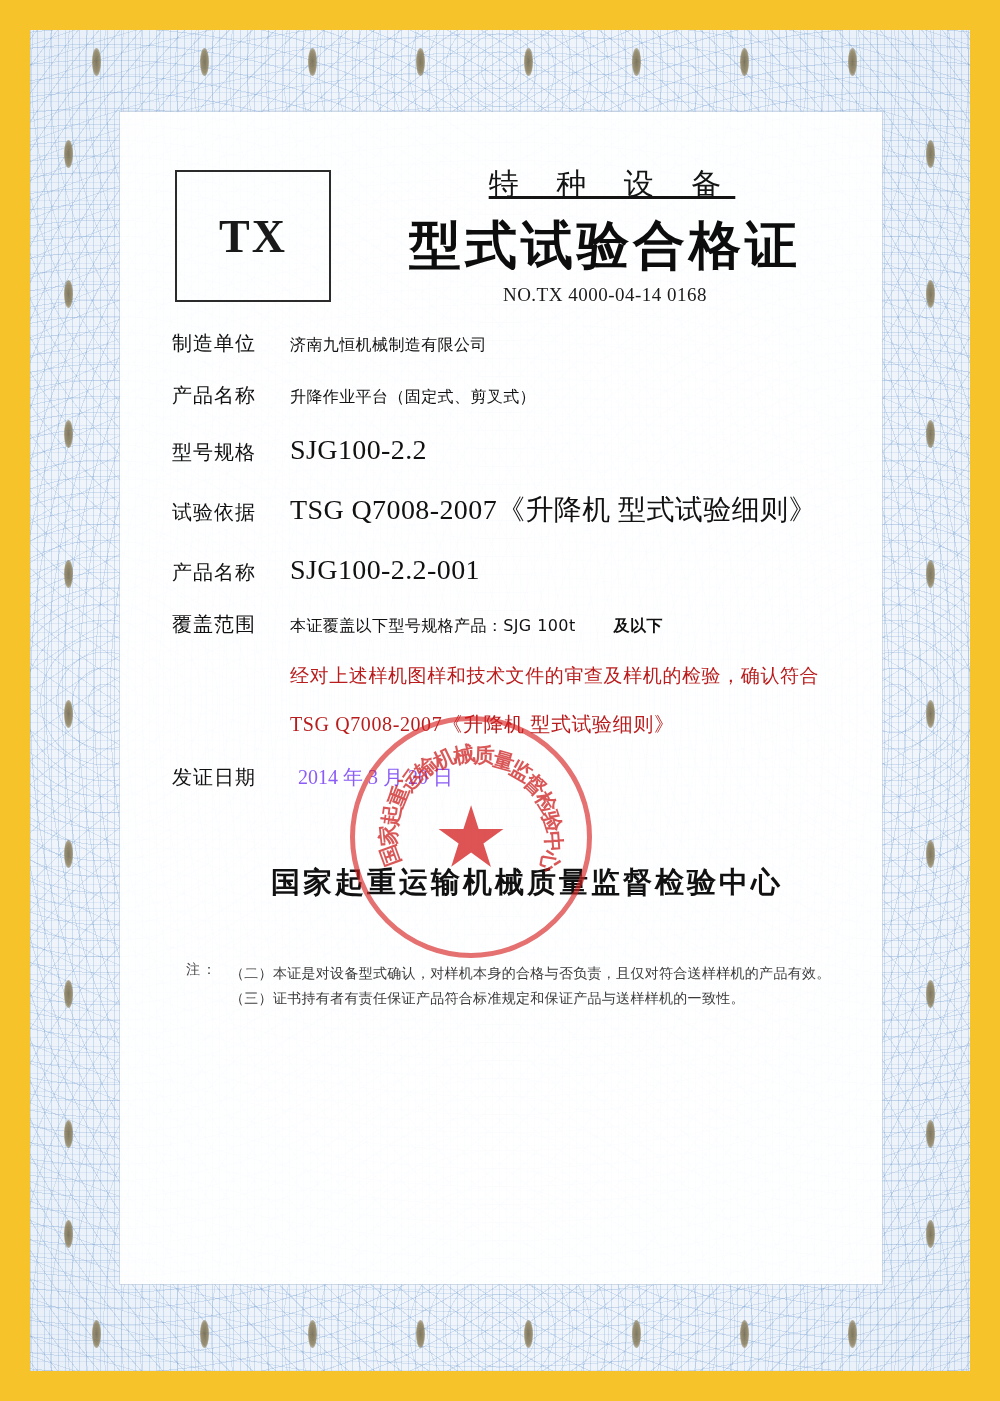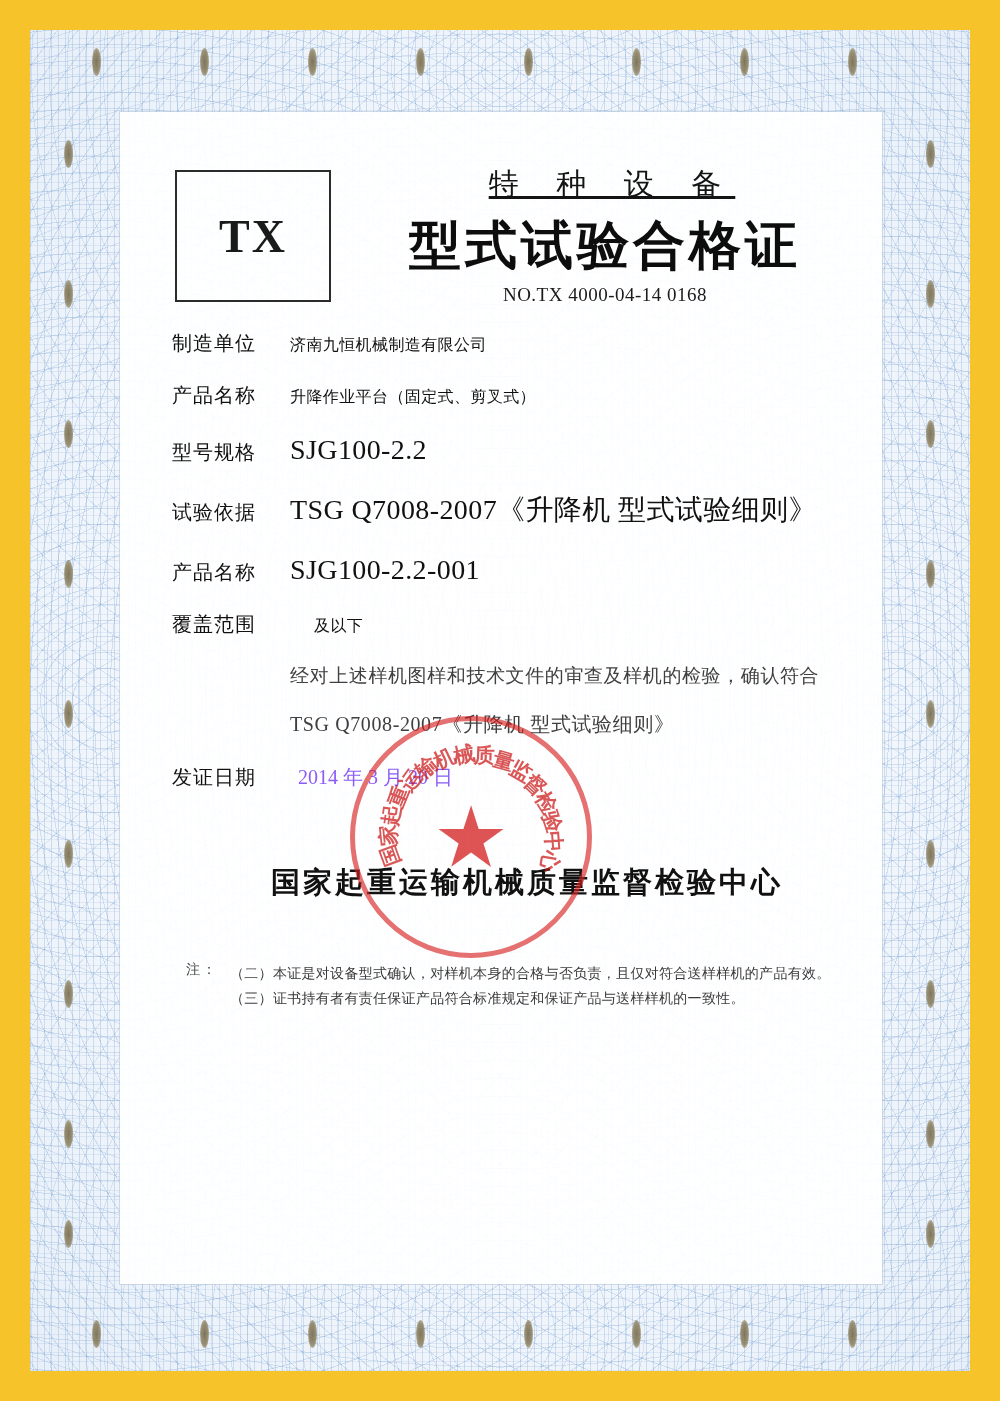--- a/index.html
+++ b/index.html
@@ -203,21 +203,21 @@
     font-family: "DejaVu Sans", sans-serif;
     font-size: 16px;
   }
 
   .scope-block {
     margin-top: 16px;
   }
   .scope-line {
     font-family: "DejaVu Sans", sans-serif;
     font-size: 19px;
-    color: #404040;
+    color: #b91c1c;
     margin-left: 118px;
     margin-bottom: 22px;
     letter-spacing: 0.6px;
   }
   .scope-line.serif {
     font-family: "Liberation Serif", serif;
     font-size: 20px;
   }
 
   
@@ -391,21 +391,22 @@
       </div>
 
       <div class="field-row">
         <div class="field-label">产品名称</div>
         <div class="field-value">SJG100-2.2-001</div>
       </div>
 
       <div class="scope-block">
         <div class="field-row">
           <div class="field-label">覆盖范围</div>
-          <div class="field-value cn" style="margin-left:38px;">及以下</div>
+          <div class="field-value cn">本证覆盖以下型号规格产品：SJG 100t</div>
+          <div class="field-value cn" style="margin-left:38px;font-weight:bold;">及以下</div>
         </div>
         <div class="scope-line">经对上述样机图样和技术文件的审查及样机的检验，确认符合</div>
         <div class="scope-line serif">TSG Q7008-2007《升降机 型式试验细则》</div>
       </div>
 
       <div class="date-row">
         <div class="field-label">发证日期</div>
         <div class="date-value">2014 年 3 月 20 日</div>
 
         <div class="seal">

